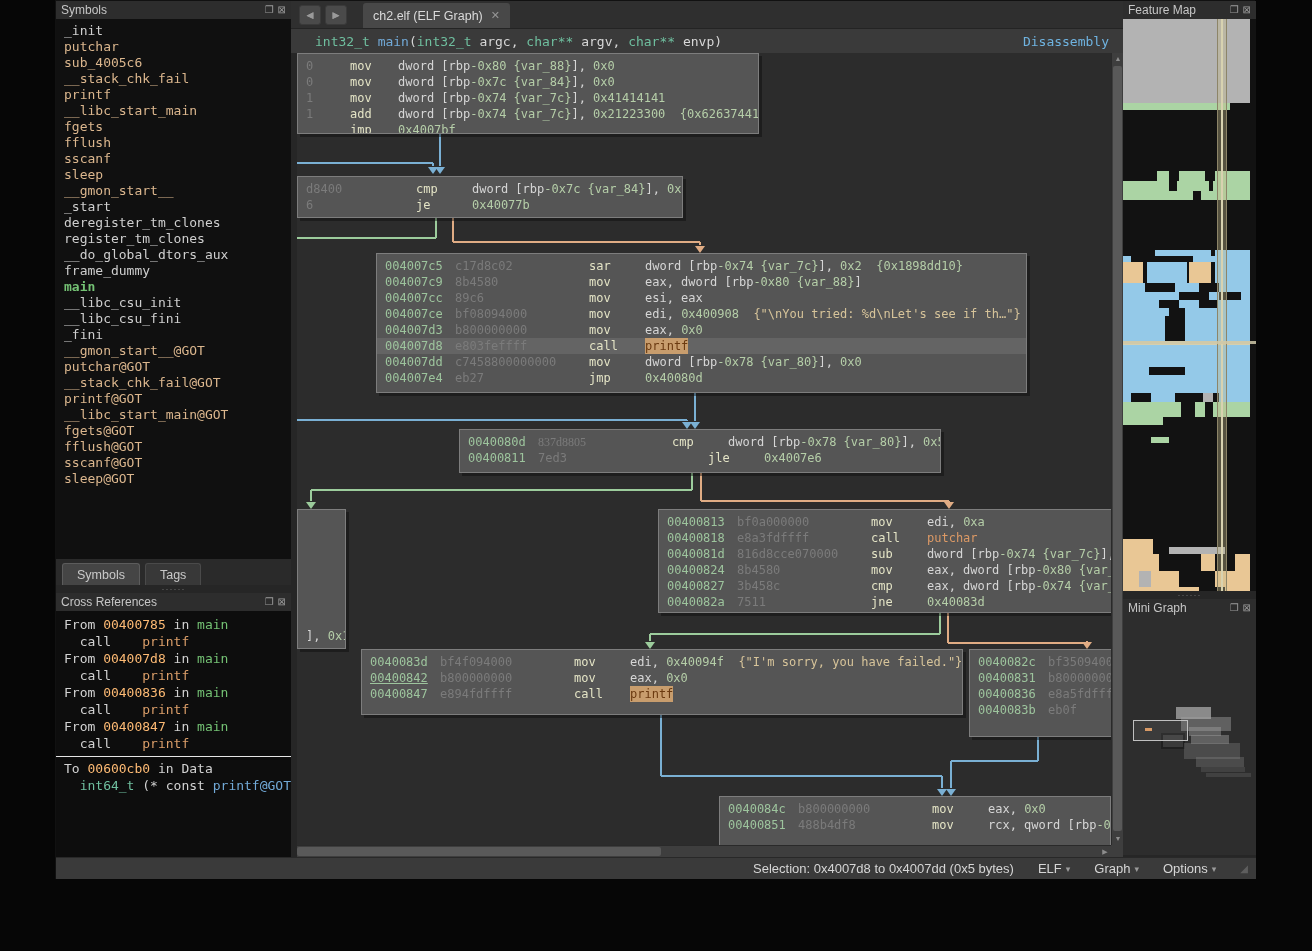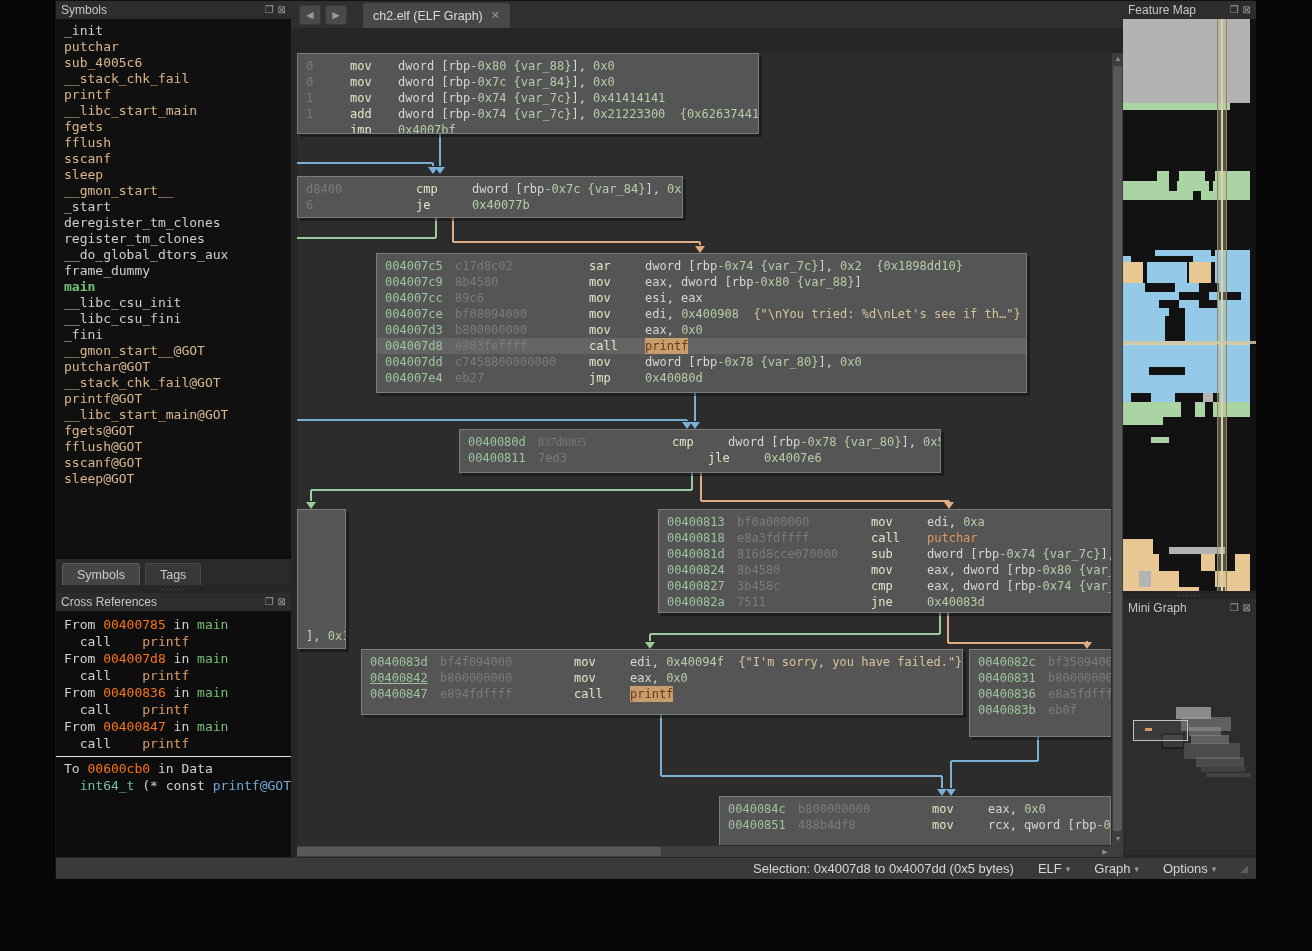--- a/index.html
+++ b/index.html
@@ -21,21 +21,21 @@
   .sym-import { color:#dcb78e; }
   .sym-local  { color:#cfcfcf; }
   .sym-main   { color:#74c274; font-weight:bold; }
   #symbols-tabrow { height:26px; background:#2a2a2a; display:flex; align-items:flex-end; padding-left:6px; gap:5px; }
   .side-tab { height:22px; padding:0 14px; font-size:12.5px; color:#c9c9c9; display:flex; align-items:center;
               background:#383838; border:1px solid #4a4a4a; border-bottom:none; border-radius:3px 3px 0 0; }
   .side-tab.active { background:#454545; border-color:#5c5c5c; }
   #xrefs-content { background:#0d0d0d; flex:1; font-family:"DejaVu Sans Mono", monospace; font-size:13px; padding-top:5px; overflow:hidden; }
   .xref-line { height:17px; line-height:17px; padding-left:8px; white-space:pre; }
   .xref-sep { height:1px; background:#e6e6e6; margin:4px 0 3px 0; }
-  .tk-w { color:#d2d2d2; } .tk-addr { color:#f97316; } .tk-fn { color:#74c274; }
+  .tk-w { color:#d2d2d2; } .tk-addr { color:#fdba74; } .tk-fn { color:#74c274; }
   .tk-imp { color:#dc9f6a; } .tk-type { color:#6fbf9f; } .tk-blue { color:#72aad8; }
 
   
   #main { position:absolute; left:235px; top:0; width:832px; height:856px; background:#262626; }
   #tabbar { height:28px; background:#2f2f2f; display:flex; align-items:flex-end; border-bottom:1px solid #242424; }
   .nav-btn { width:22px; height:20px; margin:0 2px 3px 2px; background:#4a4a4a; border:1px solid #3a3a3a; border-radius:3px;
              color:#2b2b2b; font-size:9px; display:flex; align-items:center; justify-content:center; text-shadow:0 0 0 #9a9a9a; color:#9a9a9a; }
   #tabbar .first { margin-left:8px; }
   .doc-tab { height:25px; margin-left:14px; padding:0 10px; background:#484848; border-radius:3px 3px 0 0;
              display:flex; align-items:center; gap:8px; font-size:12.5px; color:#dadada; }
@@ -167,20 +167,24 @@
   </div>
 
   <div id="main">
     <div id="tabbar">
       <span class="nav-btn first">◀</span>
       <span class="nav-btn">▶</span>
       <span class="doc-tab">
         <span>ch2.elf (ELF Graph)</span>
         <span class="close">✕</span>
       </span>
+    </div>
+    <div id="func-header">
+      <span id="func-sig"><span class="sig-type">int32_t</span><span class="sig-plain"> </span><span class="sig-func">main</span><span class="sig-plain">(</span><span class="sig-type">int32_t</span><span class="sig-plain"> argc, </span><span class="sig-type">char**</span><span class="sig-plain"> argv, </span><span class="sig-type">char**</span><span class="sig-plain"> envp)</span></span>
+      <span id="view-kind">Disassembly</span>
     </div>
     <div id="canvas-wrap">
       <div id="edges">
           <div class="edge-seg edge-blue" style="left: 142px; top: 81px; width: 2px; height: 32px;"></div>
           <div class="arrow arrow-blue" style="left: 138px; top: 114px;"></div>
           <div class="edge-seg edge-blue" style="top: 109px; left: 0px; height: 2px; width: 136px;"></div>
           <div class="edge-seg edge-blue" style="left: 135px; top: 110px; width: 2px; height: 3px;"></div>
           <div class="arrow arrow-blue" style="left: 131px; top: 114px;"></div>
           <div class="edge-seg edge-green" style="left: 138px; top: 165px; width: 2px; height: 20px;"></div>
           <div class="edge-seg edge-green" style="top: 184px; left: 0px; height: 2px; width: 139px;"></div>

